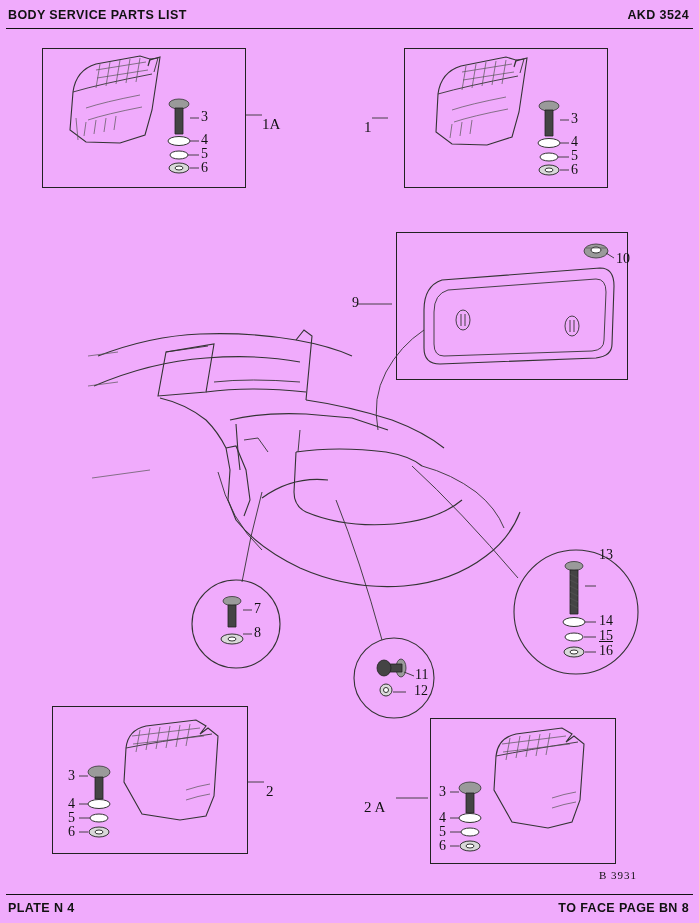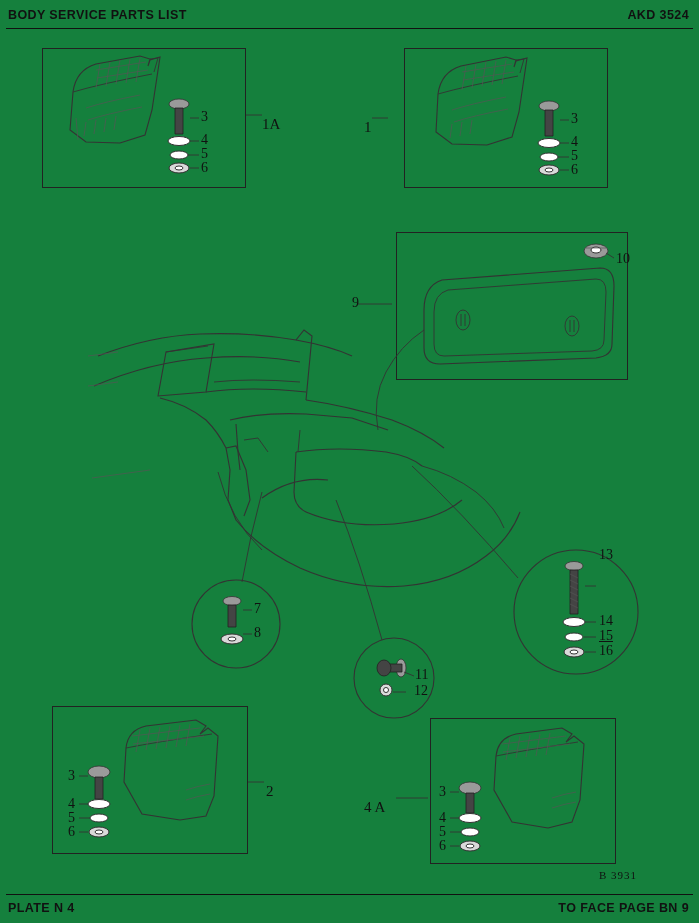--- a/index.html
+++ b/index.html
@@ -8,21 +8,21 @@
     background: #ffffff;
   }
   body {
     font-family: "Liberation Sans", sans-serif;
     color: #111;
   }
   #page {
     position: relative;
     width: 699px;
     height: 923px;
-    background: #15803d;
+    background: #f0abfc;
     overflow: hidden;
   }
 
   
   .hdr-text {
     position: absolute;
     font-weight: bold;
     font-size: 12.5px;
     letter-spacing: 0.4px;
     white-space: nowrap;
@@ -89,21 +89,21 @@
 <body>
 
 <div id="page">
 
   <div class="hdr-text" id="hdr-left">BODY SERVICE PARTS LIST</div>
   <div class="hdr-text" id="hdr-right">AKD 3524</div>
   <div class="rule" id="rule-top"></div>
 
   <div class="rule" id="rule-bottom"></div>
   <div class="hdr-text" id="ftr-left">PLATE N 4</div>
-  <div class="hdr-text" id="ftr-right">TO FACE PAGE BN 9</div>
+  <div class="hdr-text" id="ftr-right">TO FACE PAGE BN 8</div>
 
   <div id="code">B 3931</div>
 
   <div class="box" style="left:42px;  top:48px;  width:204px; height:140px;"></div>
   <div class="box" style="left:404px; top:48px;  width:204px; height:140px;"></div>
   <div class="box" style="left:396px; top:232px; width:232px; height:148px;"></div>
   <div class="box" style="left:52px;  top:706px; width:196px; height:148px;"></div>
   <div class="box" style="left:430px; top:718px; width:186px; height:146px;"></div>
 
   <svg id="art" viewBox="0 0 699 923">
@@ -331,19 +331,19 @@
   <div class="num" style="left:599px; top:614px;">14</div>
   <div class="num" style="left:599px; top:629px;text-decoration:underline;">15</div>
   <div class="num" style="left:599px; top:644px;">16</div>
 
   <div class="num big" style="left:266px; top:774px;">2</div>
   <div class="num" style="left:68px;  top:769px;">3</div>
   <div class="num" style="left:68px;  top:797px;">4</div>
   <div class="num" style="left:68px;  top:811px;">5</div>
   <div class="num" style="left:68px;  top:825px;">6</div>
 
-  <div class="num big" style="left:364px; top:790px;">4 A</div>
+  <div class="num big" style="left:364px; top:790px;">2 A</div>
   <div class="num" style="left:439px; top:785px;">3</div>
   <div class="num" style="left:439px; top:811px;">4</div>
   <div class="num" style="left:439px; top:825px;">5</div>
   <div class="num" style="left:439px; top:839px;">6</div>
 
 </div>
 
 </body></html>

